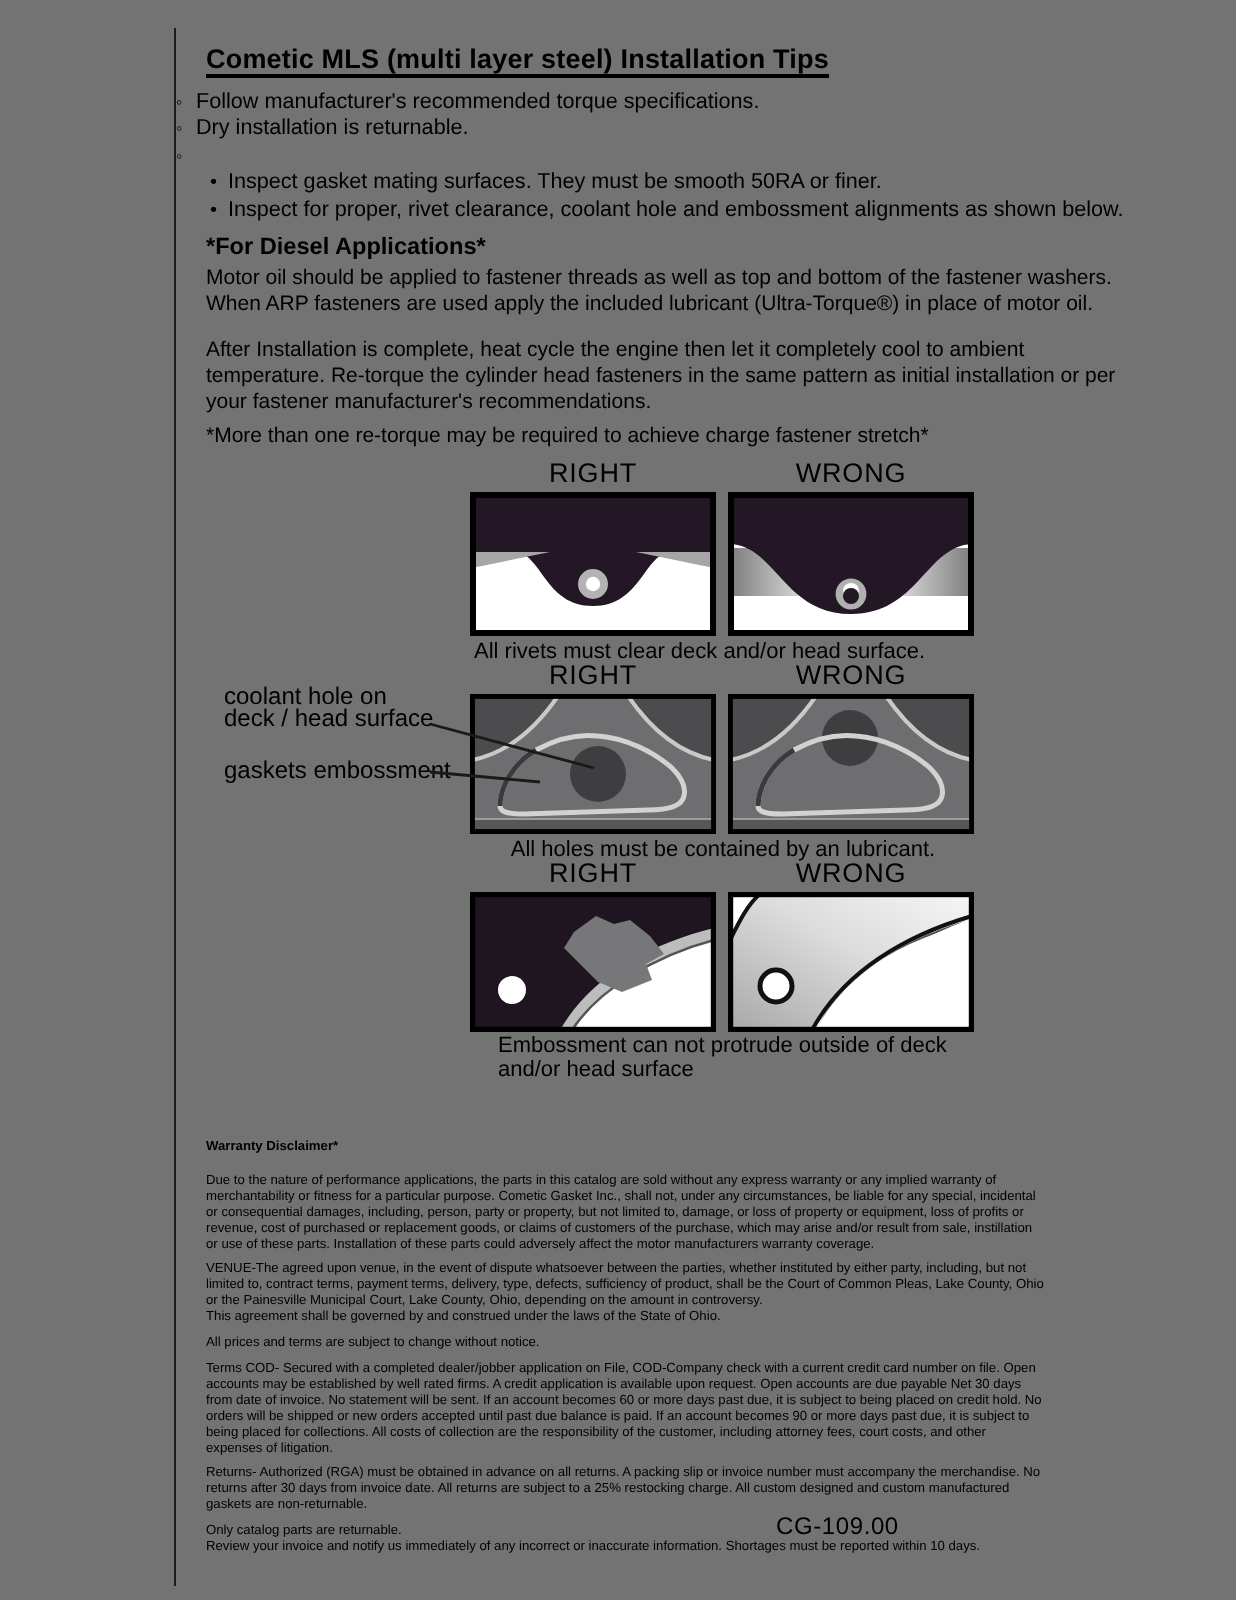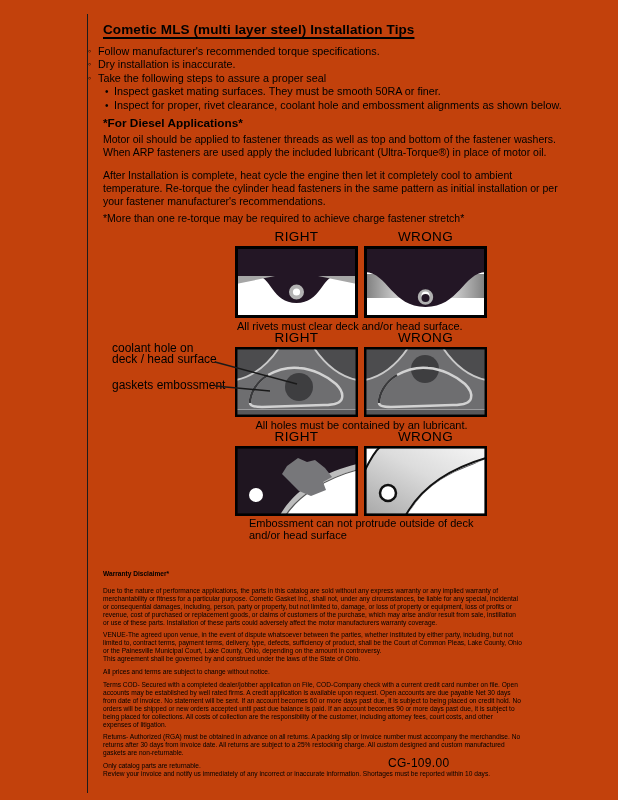--- a/index.html
+++ b/index.html
@@ -1,17 +1,17 @@
 <!DOCTYPE html>
 <html><head>
 <meta charset="utf-8">
 <style>
   html,body { margin:0; padding:0; background:#ffffff; }
   .page {
-    position:relative; width:618px; height:800px; background:#c2410c;
+    position:relative; width:618px; height:800px; background:#737373;
     font-family:"Liberation Sans", sans-serif; color:#000; overflow:hidden;
   }
   .edge-rule { position:absolute; left:87px; top:14px; width:1px; height:779px; background:#1c1c1c; }
 
   .title {
     position:absolute; left:103px; top:22px; font-size:13.5px; font-weight:bold;
     text-decoration:underline; text-decoration-thickness:1.5px; text-underline-offset:3px;
     letter-spacing:0.1px;
   }
   .tips { position:absolute; left:88px; top:45px; width:480px; font-size:10.8px; line-height:13.4px; }
@@ -51,25 +51,24 @@
 
   <div class="title">Cometic MLS (multi layer steel) Installation Tips</div>
 
   <div class="tips">
     <div class="bullet">
         <span class="m">◦</span>
         <span>Follow manufacturer's recommended torque specifications.</span>
       </div>
     <div class="bullet">
         <span class="m">◦</span>
-        <span>Dry installation is inaccurate.</span>
+        <span>Dry installation is returnable.</span>
       </div>
     <div class="bullet">
         <span class="m">◦</span>
-        <span>Take the following steps to assure a proper seal</span>
       </div>
     <div class="bullet sub">
         <span class="m">•</span>
         <span>Inspect gasket mating surfaces.  They must be smooth 50RA or finer.</span>
       </div>
     <div class="bullet sub">
         <span class="m">•</span>
         <span>Inspect for proper, rivet clearance, coolant hole and embossment alignments as shown below.</span>
       </div>
   </div>

